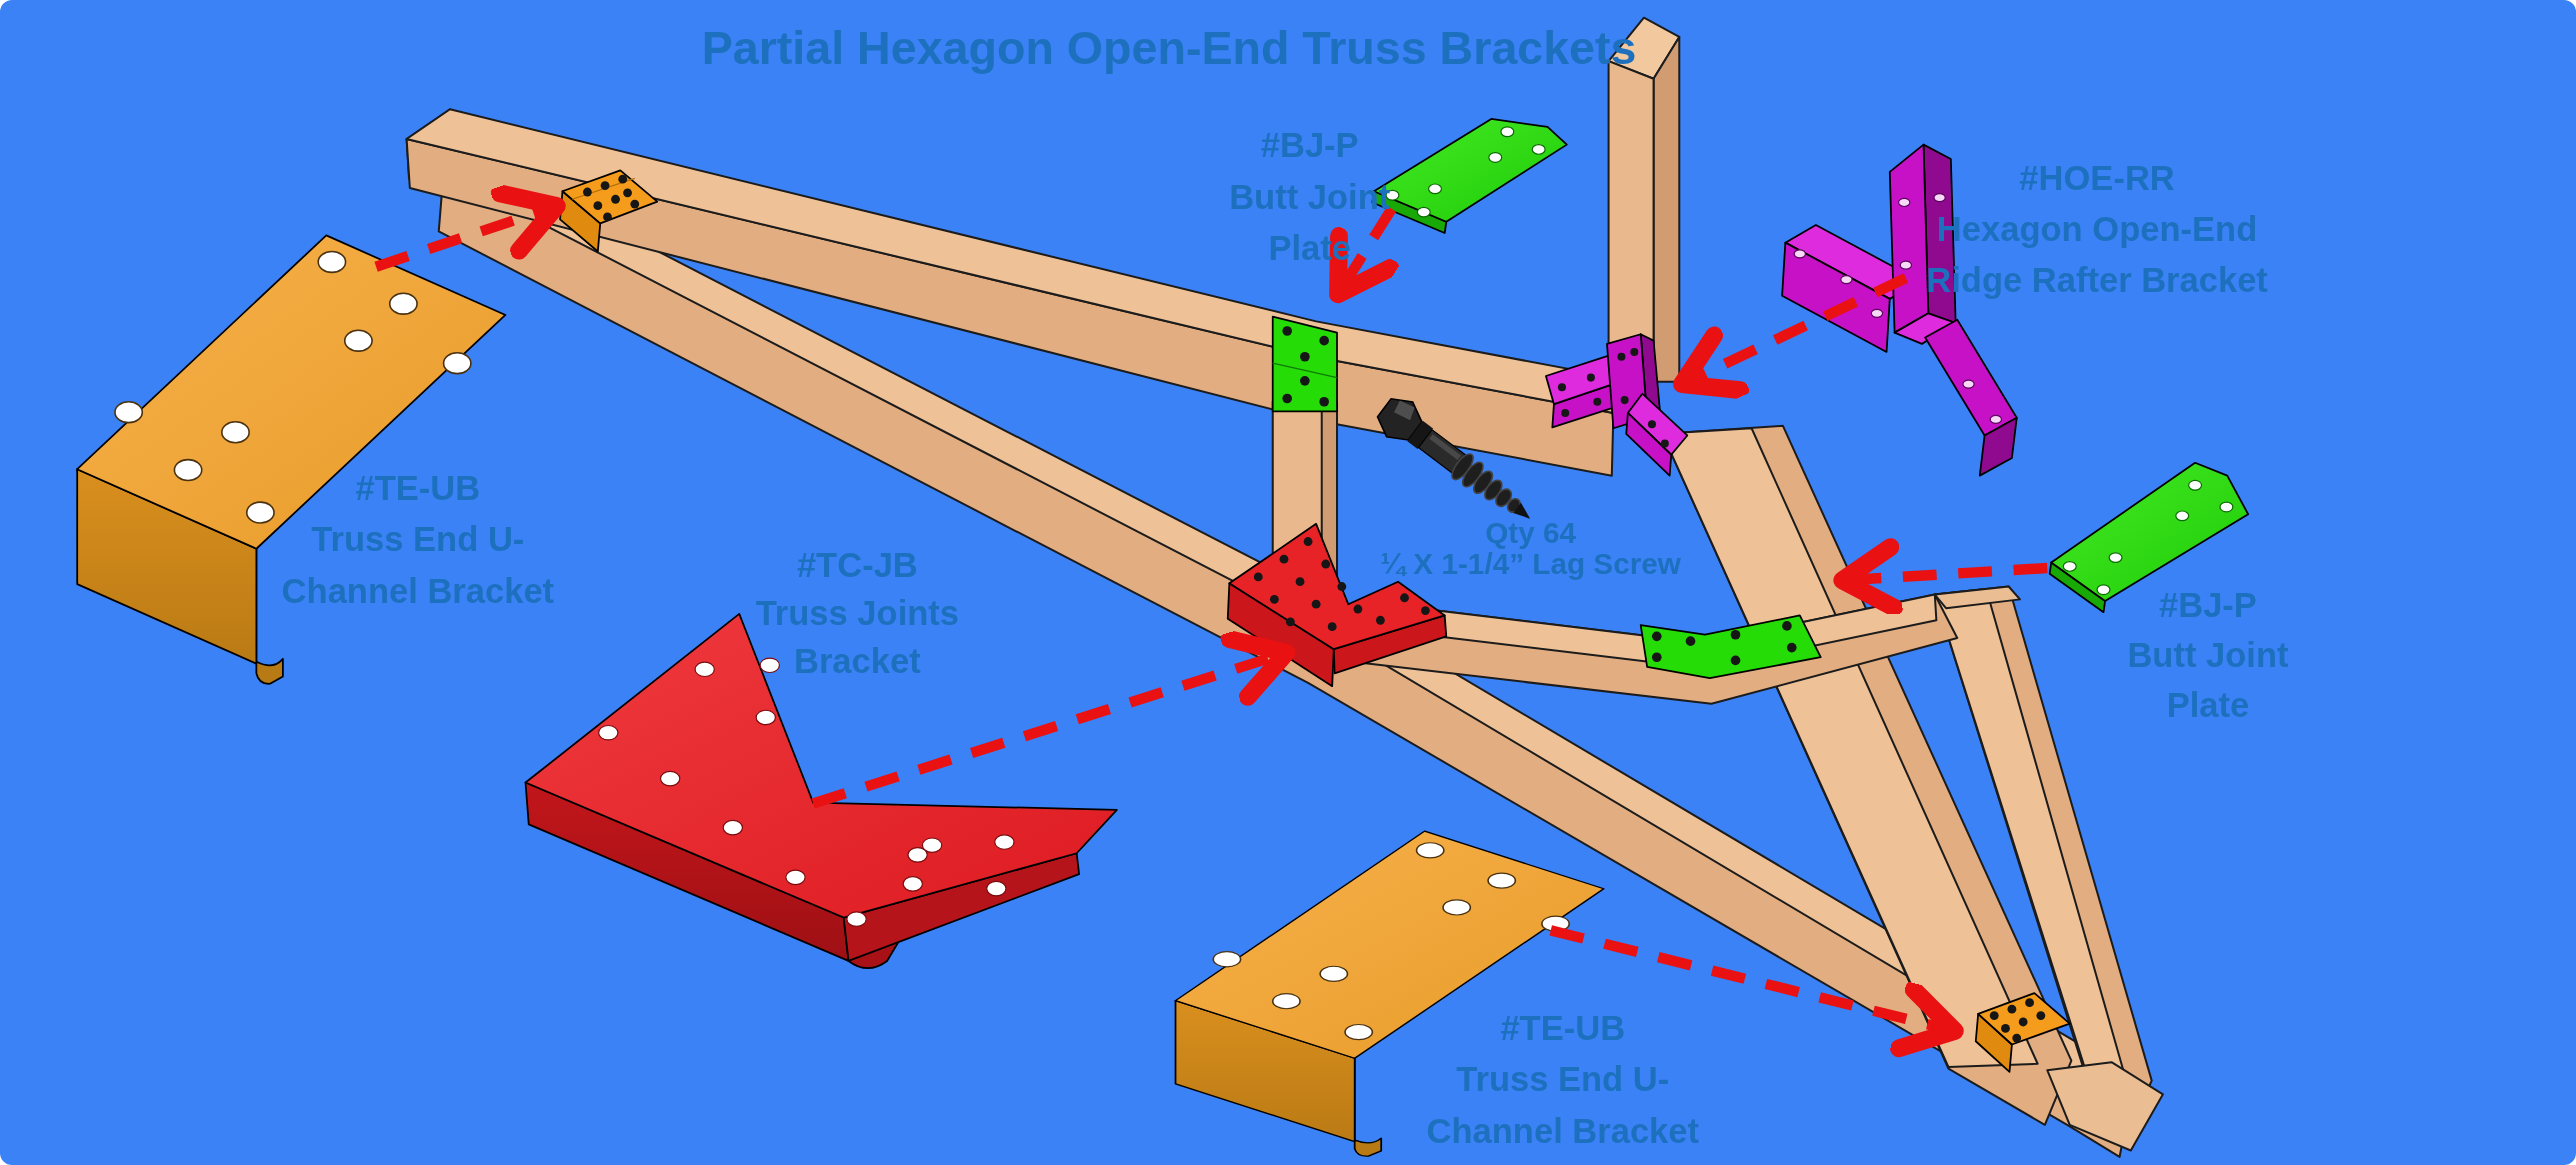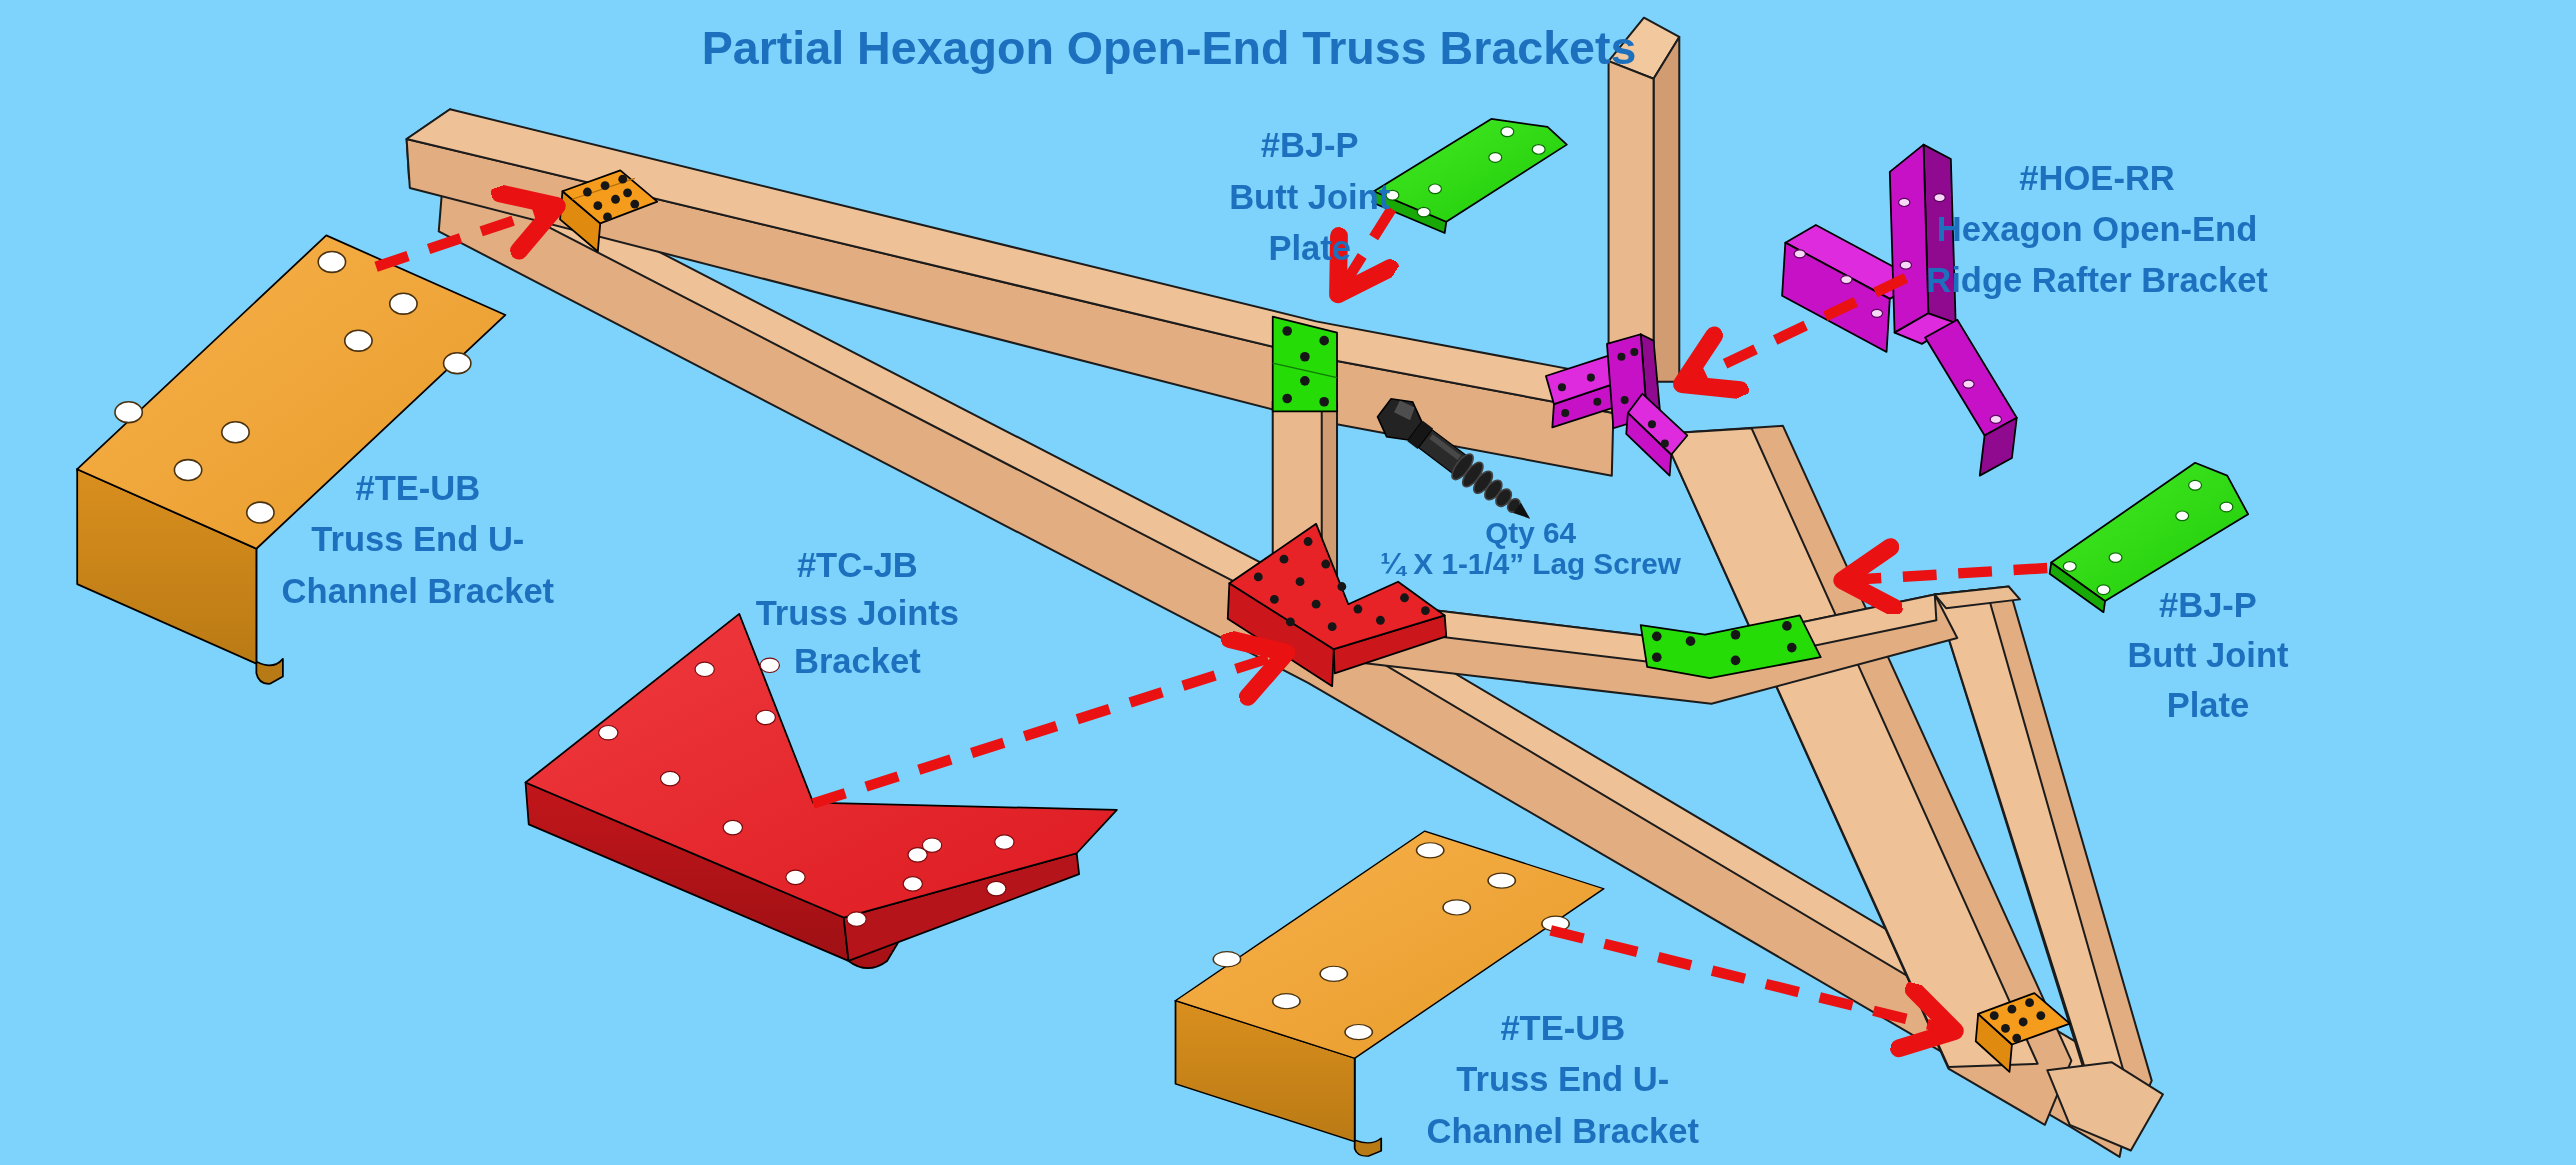--- a/index.html
+++ b/index.html
@@ -1,16 +1,16 @@
 <!DOCTYPE html>
 <html style="font-size:13px"><head>
 <meta charset="utf-8">
 <style>
   html,body{margin:0;padding:0;background:#ffffff;}
-  #stage{position:relative;width:2576px;height:1165px;background:#7dd3fc;overflow:hidden;}
+  #stage{position:relative;width:2576px;height:1165px;background:#3b82f6;overflow:hidden;border-radius:12px;}
   svg{display:block;}
   .lbl{font-family:"Liberation Sans",sans-serif;font-weight:700;fill:#1D70BE;text-anchor:middle;}
   .t-title{font-size:58px;}
   .t-call{font-size:43px;}
   .t-qty{font-size:37px;}
   .wood{stroke:#1c1c1c;stroke-width:2.5;stroke-linejoin:round;}
   .hw{stroke:#000;stroke-width:2.2;stroke-linejoin:round;}
   .hole{fill:#ffffff;stroke:#4a3210;stroke-width:2;}
   .holeG{fill:#ffffff;stroke:#0b6b00;stroke-width:1.5;}
   .holeM{fill:#f7d9f7;stroke:#5e045e;stroke-width:1.5;}

